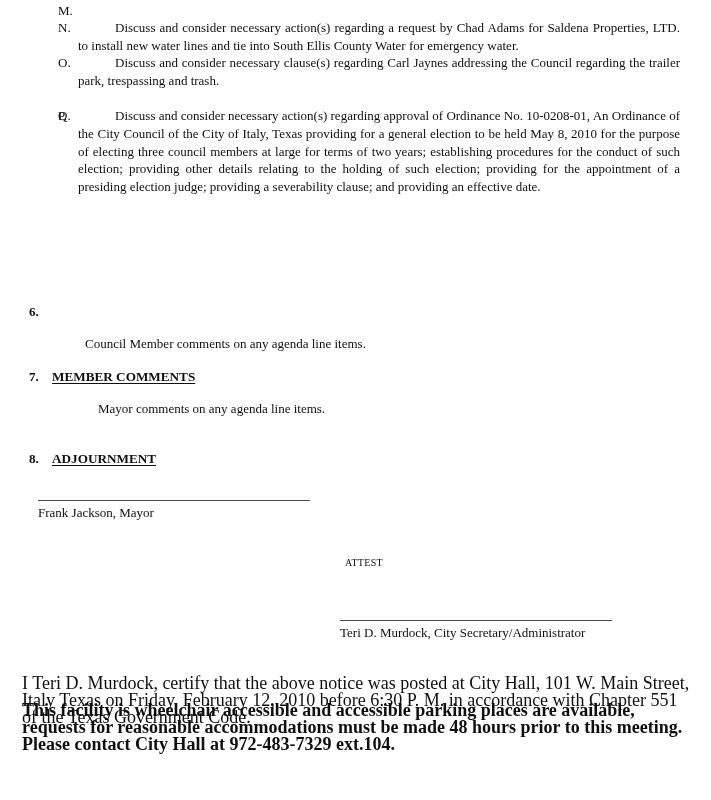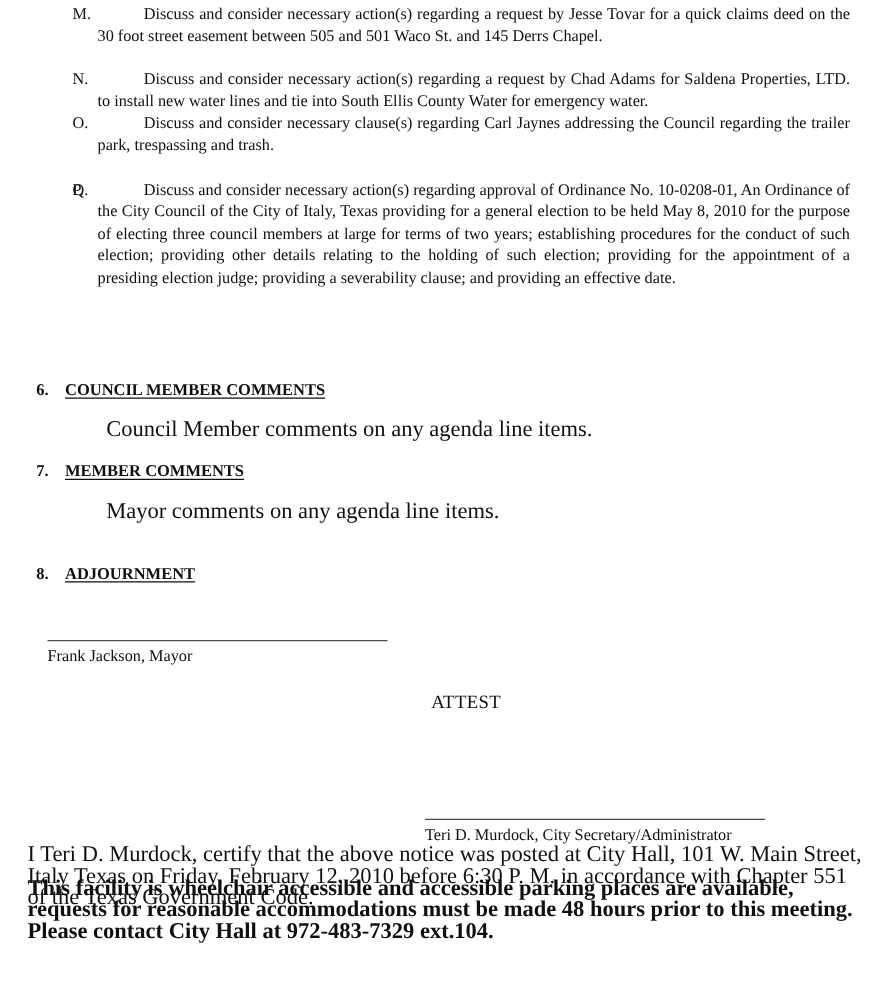--- a/index.html
+++ b/index.html
@@ -71,42 +71,42 @@
     top: 0;
     font-weight: bold;
   }
   .section-heading .title {
     text-decoration: underline;
     text-underline-offset: 1.5px;
   }
 
   .section-body {
     padding-left: 85px;
-    font-size: 18px;
+    font-size: 13.0px;
     line-height: 17.6px;
   }
 
   
   .sig-block {
     position: absolute;
   }
   .sig-rule {
     border-top: 1px solid #4a4a4a;
     height: 0;
   }
   .sig-name {
     font-size: 13.0px;
     line-height: 17.0px;
     padding-top: 3px;
     white-space: nowrap;
   }
 
   .attest {
     position: absolute;
-    font-size: 15px;
+    font-size: 10px;
     line-height: 17px;
     letter-spacing: 0.3px;
     text-align: right;
   }
 
   
   .footer-para {
     position: absolute;
     left: 22px;
     width: 675px;
@@ -117,21 +117,20 @@
 </style>
 </head>
 <body>
 
 <div class="page">
 
   <div class="agenda-list" style="top:2px;">
 
     <div class="agenda-item tight">
       <span class="letter">M.</span>
-      <span class="body">Discuss and consider necessary action(s) regarding a request by Jesse Tovar for a quick claims deed on the 30 foot street easement between 505 and 501 Waco St. and 145 Derrs Chapel.</span>
     </div>
 
     <div class="agenda-item gap-lg">
       <span class="letter">N.</span>
       <span class="body">Discuss and consider necessary action(s) regarding a request by Chad Adams for Saldena Properties, LTD. to install new water lines and tie into South Ellis County Water for emergency water.</span>
     </div>
 
     <div class="agenda-item tight">
       <span class="letter">O.</span>
       <span class="body">Discuss and consider necessary clause(s) regarding Carl Jaynes addressing the Council regarding the trailer park, trespassing and trash.</span>
@@ -143,43 +142,42 @@
 
     <div class="agenda-item gap-xl">
       <span class="letter">Q.</span>
       <span class="body">Discuss and consider necessary action(s) regarding approval of Ordinance No. 10-0208-01, An Ordinance of the City Council of the City of Italy, Texas providing for a general election to be held May 8, 2010 for the purpose of electing three council members at large for terms of two years; establishing procedures for the conduct of such election; providing other details relating to the holding of such election; providing for the appointment of a presiding election judge; providing a severability clause; and providing an effective date.</span>
     </div>
 
   </div>
 
   <div class="section-heading" style="position:absolute; left:0; top:303px;">
     <span class="num">6.</span>
-    <span class="title">COUNCIL MEMBER COMMENTS</span>
   </div>
   <div class="section-body" style="position:absolute; left:0; top:335px; width:600px;">Council Member comments on any agenda line items.</div>
 
   <div class="section-heading" style="position:absolute; left:0; top:368px;">
     <span class="num">7.</span>
     <span class="title">MEMBER COMMENTS</span>
   </div>
-  <div class="section-body" style="position:absolute; left:0; top:400px; width:600px;">Mayor comments on any agenda line items.</div>
+  <div class="section-body" style="position:absolute; left:13px; top:400px; width:600px;">Mayor comments on any agenda line items.</div>
 
   <div class="section-heading" style="position:absolute; left:0; top:450px;">
     <span class="num">8.</span>
     <span class="title">ADJOURNMENT</span>
   </div>
 
-  <div class="sig-block" style="left:38px; top:512px; width:272px;">
+  <div class="sig-block" style="left:38px; top:500px; width:272px;">
     <div class="sig-rule"></div>
     <div class="sig-name">Frank Jackson, Mayor</div>
   </div>
 
   <div class="attest" style="left:345px; top:554px;">ATTEST</div>
 
-  <div class="sig-block" style="left:340px; top:655px; width:272px;">
+  <div class="sig-block" style="left:340px; top:620px; width:272px;">
     <div class="sig-rule"></div>
     <div class="sig-name">Teri D. Murdock, City Secretary/Administrator</div>
   </div>
 
   <div class="footer-para" style="top:675px;">I Teri D. Murdock, certify that the above notice was posted at City Hall, 101 W. Main Street, Italy Texas on Friday, February 12, 2010 before 6:30 P. M. in accordance with Chapter 551 of the Texas Government Code.</div>
 
   <div class="footer-para" style="top:702px;font-weight:bold;">This facility is wheelchair accessible and accessible parking places are available, requests for reasonable accommodations must be made 48 hours prior to this meeting.  Please contact City Hall at 972-483-7329 ext.104.</div>
 
 </div>
 

